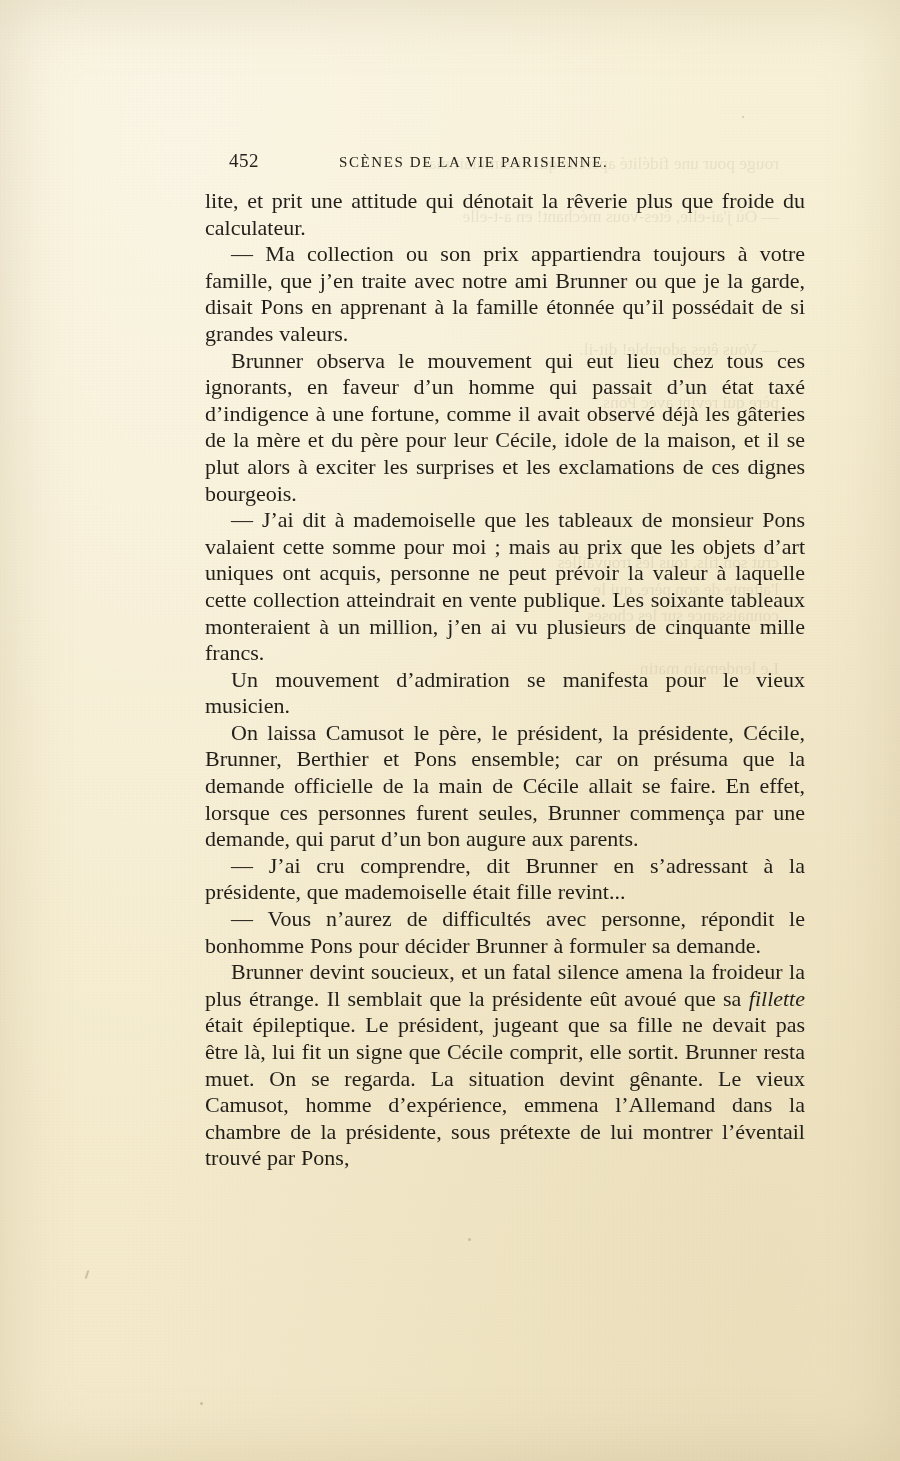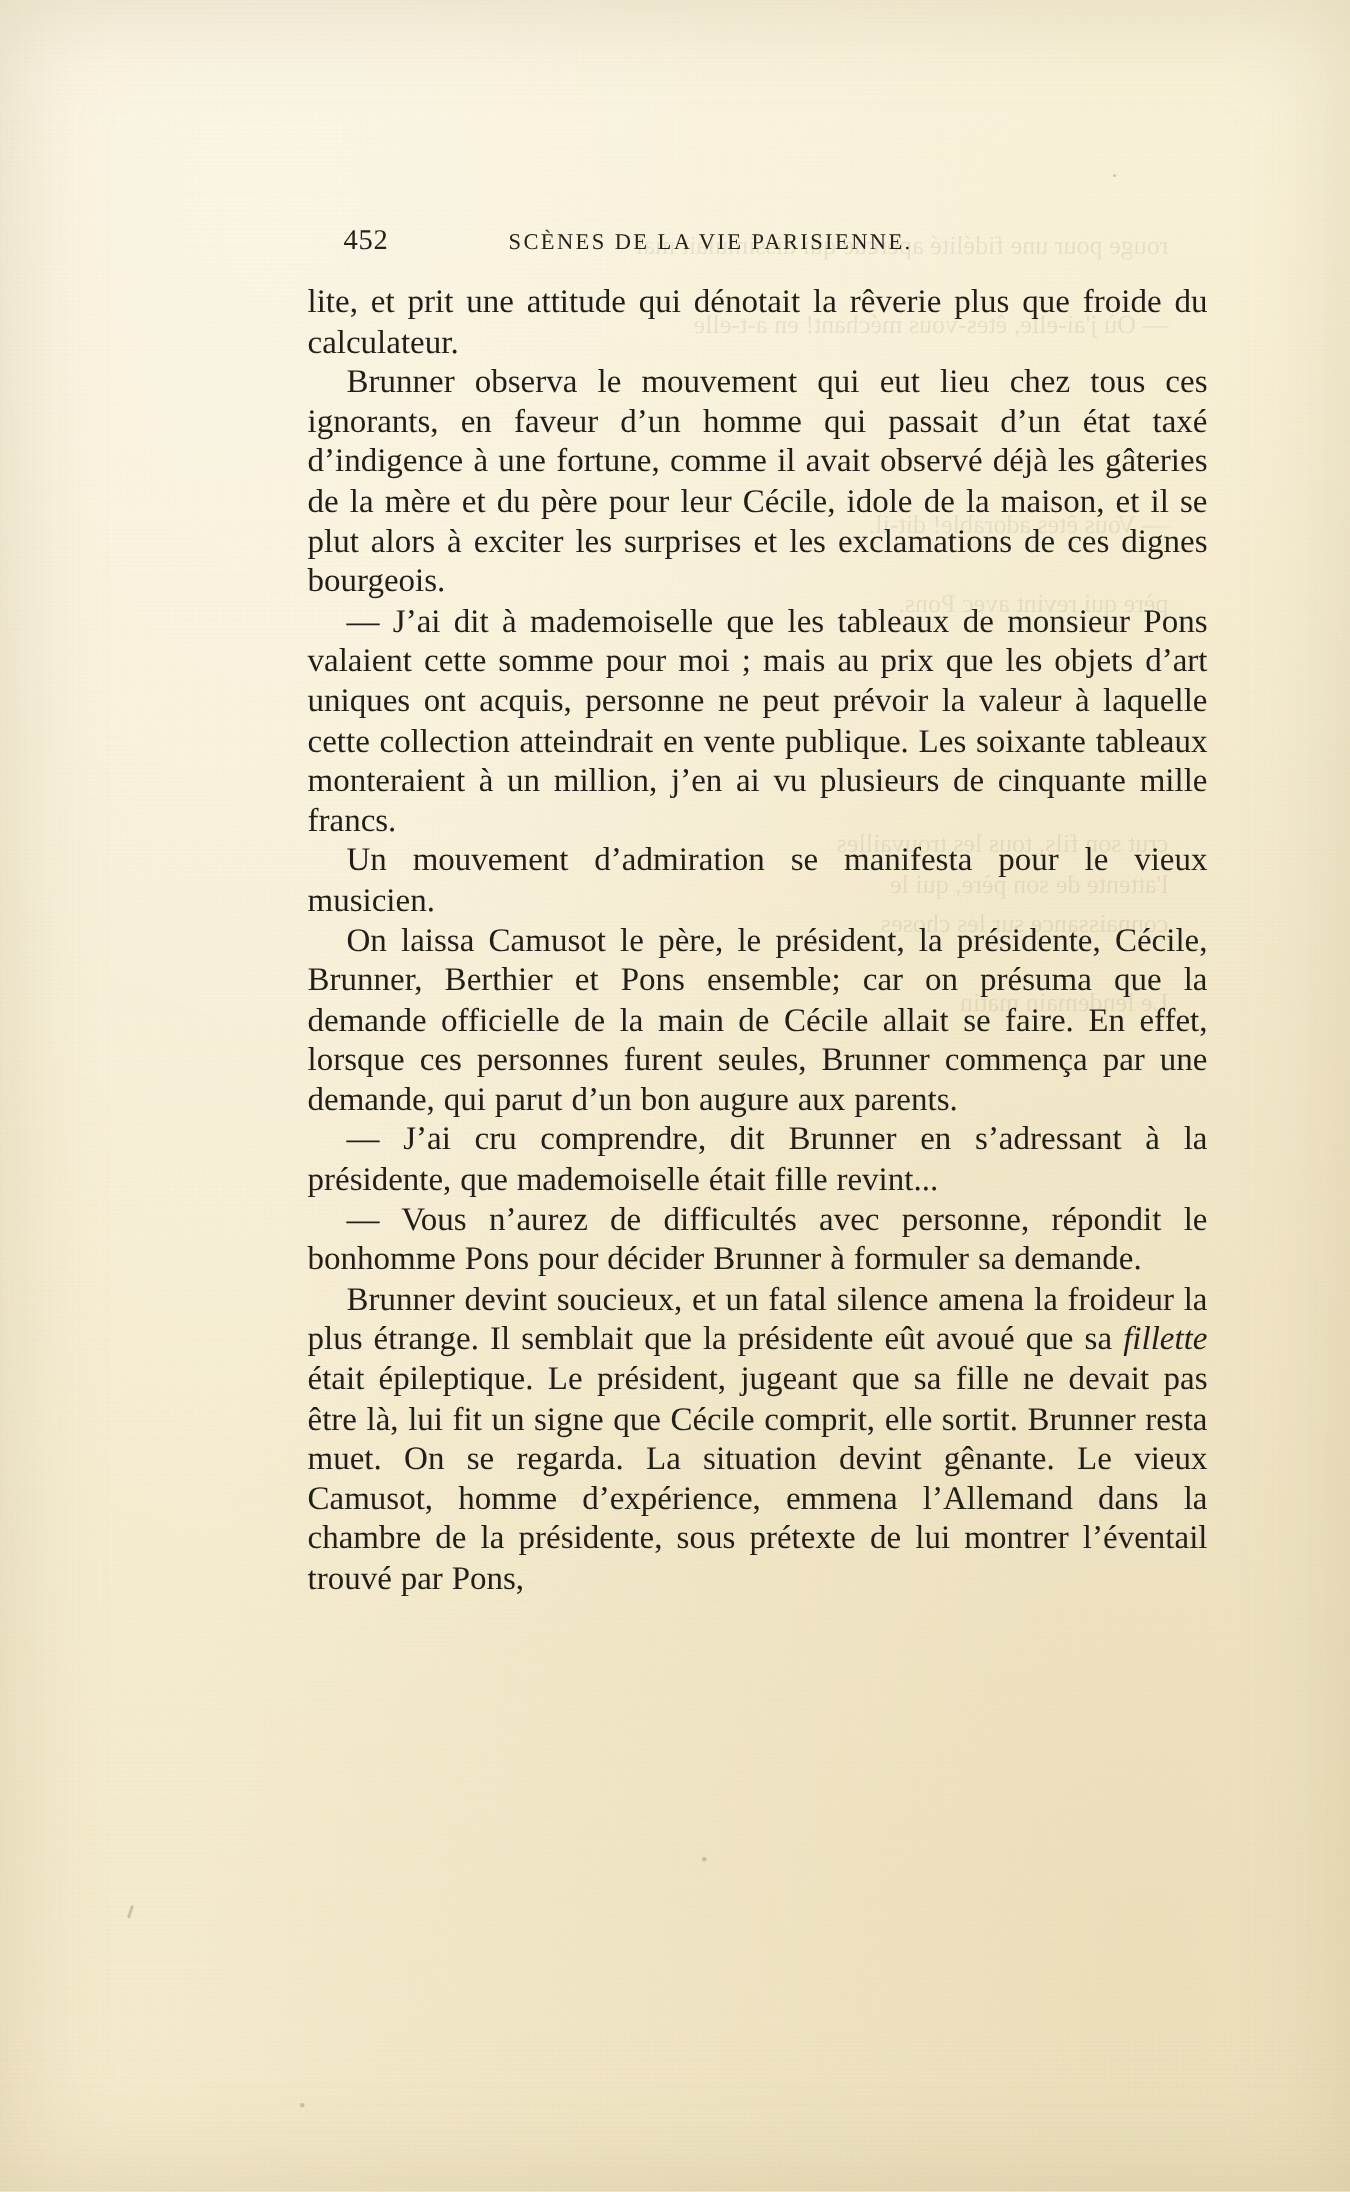--- a/index.html
+++ b/index.html
@@ -134,20 +134,21 @@
   </div>
 
   <div class="text-block">
     <div class="header-line">
       <span class="folio">452</span>
       <span class="running-head">SCÈNES DE LA VIE PARISIENNE.</span>
     </div>
 
     <div class="body-copy">
       <p class="noindent">lite, et prit une attitude qui dénotait la rêverie plus que froide du calculateur.</p>
+      <p class="indent">— Ma collection ou son prix appartiendra toujours à votre famille, que j’en traite avec notre ami Brunner ou que je la garde, disait Pons en apprenant à la famille étonnée qu’il possédait de si grandes valeurs.</p>
       <p class="indent">Brunner observa le mouvement qui eut lieu chez tous ces ignorants, en faveur d’un homme qui passait d’un état taxé d’indigence à une fortune, comme il avait observé déjà les gâteries de la mère et du père pour leur Cécile, idole de la maison, et il se plut alors à exciter les surprises et les exclamations de ces dignes bourgeois.</p>
       <p class="indent">— J’ai dit à mademoiselle que les tableaux de monsieur Pons valaient cette somme pour moi ; mais au prix que les objets d’art uniques ont acquis, personne ne peut prévoir la valeur à laquelle cette collection atteindrait en vente publique. Les soixante tableaux monteraient à un million, j’en ai vu plusieurs de cinquante mille francs.</p>
       <p class="indent">Un mouvement d’admiration se manifesta pour le vieux musicien.</p>
       <p class="indent">On laissa Camusot le père, le président, la présidente, Cécile, Brunner, Berthier et Pons ensemble; car on présuma que la demande officielle de la main de Cécile allait se faire. En effet, lorsque ces personnes furent seules, Brunner commença par une demande, qui parut d’un bon augure aux parents.</p>
       <p class="indent">— J’ai cru comprendre, dit Brunner en s’adressant à la présidente, que mademoiselle était fille revint...</p>
       <p class="indent">— Vous n’aurez de difficultés avec personne, répondit le bonhomme Pons pour décider Brunner à formuler sa demande.</p>
       <p class="indent"><span>Brunner devint soucieux, et un fatal silence amena la froideur la plus étrange. Il semblait que la présidente eût avoué que sa </span><em>fillette</em><span> était épileptique. Le président, jugeant que sa fille ne devait pas être là, lui fit un signe que Cécile comprit, elle sortit. Brunner resta muet. On se regarda. La situation devint gênante. Le vieux Camusot, homme d’expérience, emmena l’Allemand dans la chambre de la présidente, sous prétexte de lui montrer l’éventail trouvé par Pons,</span></p>
     </div>
   </div>
 

